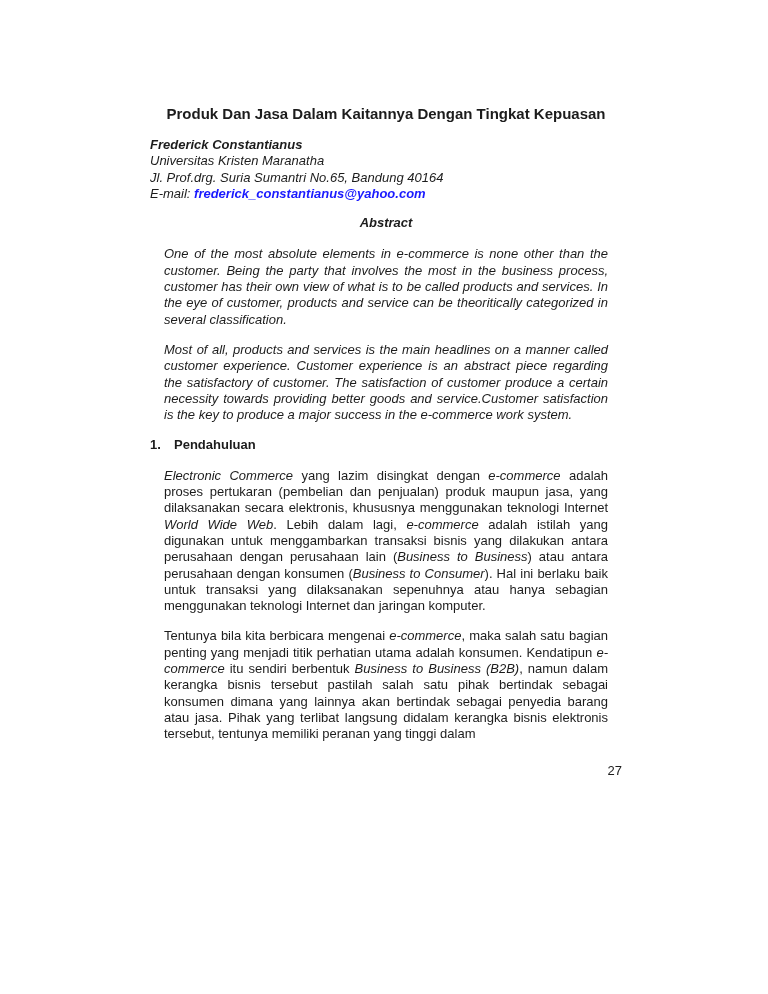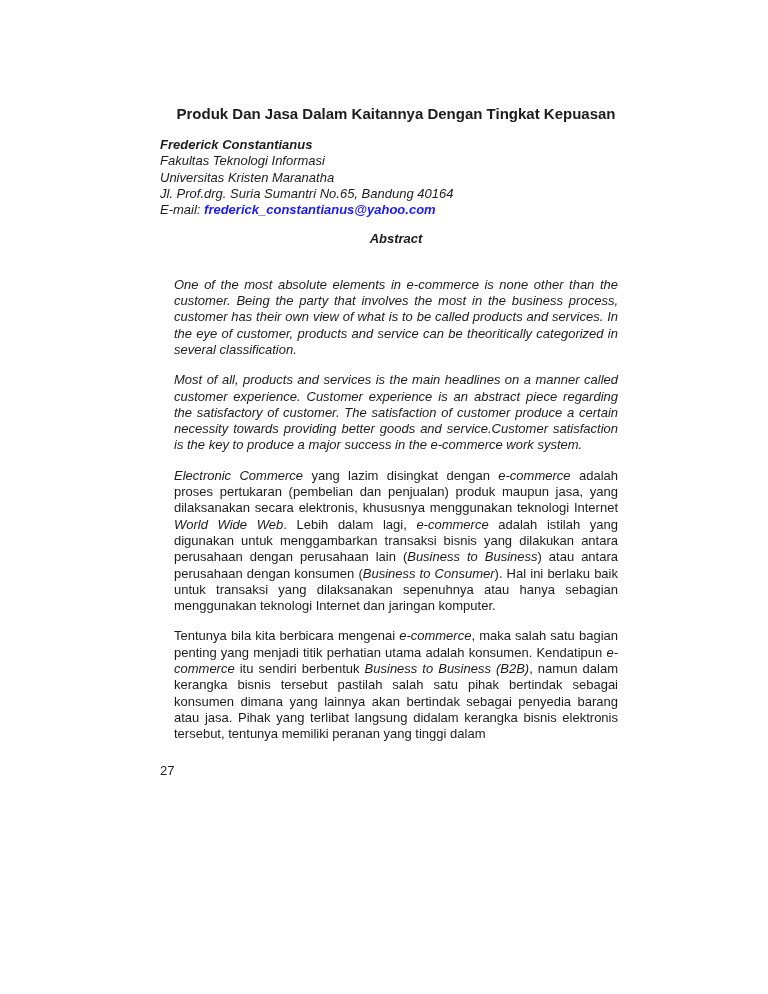--- a/index.html
+++ b/index.html
@@ -18,59 +18,59 @@
   }
   .page {
     position: relative;
     width: 768px;
     height: 994px;
     background: var(--bg);
     overflow: hidden;
   }
   .content {
     position: absolute;
-    left: 160px;
+    left: 150px;
     top: 104px;
     width: 472px;
     font-size: 13px;
     line-height: 16.3px;
   }
   .title {
     font-size: 15px;
     line-height: 19px;
     font-weight: 700;
     text-align: center;
     margin: 0 0 14px 0;
   }
   .authors {
     margin: 0 0 13px 0;
   }
   .abstract-heading {
     text-align: center;
     font-weight: 700;
     font-style: italic;
-    margin: 0 0 29px 0;
+    margin: 0 0 15px 0;
   }
   p.para {
     margin: 14px;
     text-align: justify;
   }
   .italic-para { font-style: italic; }
   .abs-p1 { margin: 0 0 9px 0; }
   .abs-p2 { margin: 0 0 10px 0; }
   .keywords { margin: 0 0 21px 0; text-align: left; }
   .section-heading {
     font-weight: 700;
     margin: 0;
   }
   .sec-num { display: inline-block; width: 24px; }
   .s1-p1 { margin: 0 0 9px 0; }
   .s1-p2 { margin: 0; }
   .page-number {
-    text-align: left;
+    text-align: right;
     margin-top: 20px;
   }
   .seg.it { font-style: italic; }
   .seg.bi { font-style: italic; font-weight: 700; }
   .seg.link {
     font-style: italic;
     font-weight: 700;
     color: var(--link);
     cursor: pointer;
   }
@@ -81,33 +81,35 @@
 
 <div class="page">
   <div class="content">
 
     <h1 class="title">
       <div>Produk Dan Jasa Dalam Kaitannya Dengan Tingkat Kepuasan</div>
     </h1>
 
     <div class="authors">
         <div class="line"><span class="seg bi">Frederick Constantianus</span></div>
-        <div class="line"><span class="seg it">Fakultas Teknologi Informasi</span></div>
         <div class="line"><span class="seg it">Universitas Kristen Maranatha</span></div>
         <div class="line"><span class="seg it">Jl. Prof.drg. Suria Sumantri No.65, Bandung 40164</span></div>
         <div class="line"><span class="seg it">E-mail: </span><span class="seg link">frederick_constantianus@yahoo.com</span></div>
       </div>
 
     <div class="abstract-heading">Abstract</div>
 
     <p class="para italic-para abs-p1">One of the most absolute elements in e-commerce is none other than the customer. Being the party that involves the most in the business process, customer has their own view of what is to be called products and services. In the eye of customer, products and service can be theoritically categorized in several classification.</p>
 
     <p class="para italic-para abs-p2">Most of all, products and services is the main headlines on a manner called customer experience. Customer experience is an abstract piece regarding the satisfactory of customer. The satisfaction of customer produce a certain necessity towards providing better goods and service.Customer satisfaction is the key to produce a major success in the e-commerce work system.</p>
 
 
+    <div class="section-heading">
+      <span class="sec-num">1.</span><span>Pendahuluan</span>
+    </div>
 
     <p class="para s1-p1"><span class="seg it">Electronic Commerce</span><span class="seg"> yang lazim disingkat dengan </span><span class="seg it">e-commerce</span><span class="seg"> adalah proses pertukaran (pembelian dan penjualan) produk maupun jasa, yang dilaksanakan secara elektronis, khususnya menggunakan teknologi Internet </span><span class="seg it">World Wide Web</span><span class="seg">. Lebih dalam lagi, </span><span class="seg it">e-commerce</span><span class="seg"> adalah istilah yang digunakan untuk menggambarkan transaksi bisnis yang dilakukan antara perusahaan dengan perusahaan lain (</span><span class="seg it">Business to Business</span><span class="seg">) atau antara perusahaan dengan konsumen (</span><span class="seg it">Business to Consumer</span><span class="seg">). Hal ini berlaku baik untuk transaksi yang dilaksanakan sepenuhnya atau hanya sebagian menggunakan teknologi Internet dan jaringan komputer.</span></p>
 
     <p class="para s1-p2"><span class="seg">Tentunya bila kita berbicara mengenai </span><span class="seg it">e-commerce</span><span class="seg">, maka salah satu bagian penting yang menjadi titik perhatian utama adalah konsumen. Kendatipun </span><span class="seg it">e-commerce</span><span class="seg"> itu sendiri berbentuk </span><span class="seg it">Business to Business (B2B)</span><span class="seg">, namun dalam kerangka bisnis tersebut pastilah salah satu pihak bertindak sebagai konsumen dimana yang lainnya akan bertindak sebagai penyedia barang atau jasa. Pihak yang terlibat langsung didalam kerangka bisnis elektronis tersebut, tentunya memiliki peranan yang tinggi dalam</span></p>
 
     <div class="page-number">27</div>
 
   </div>
 </div>
 

